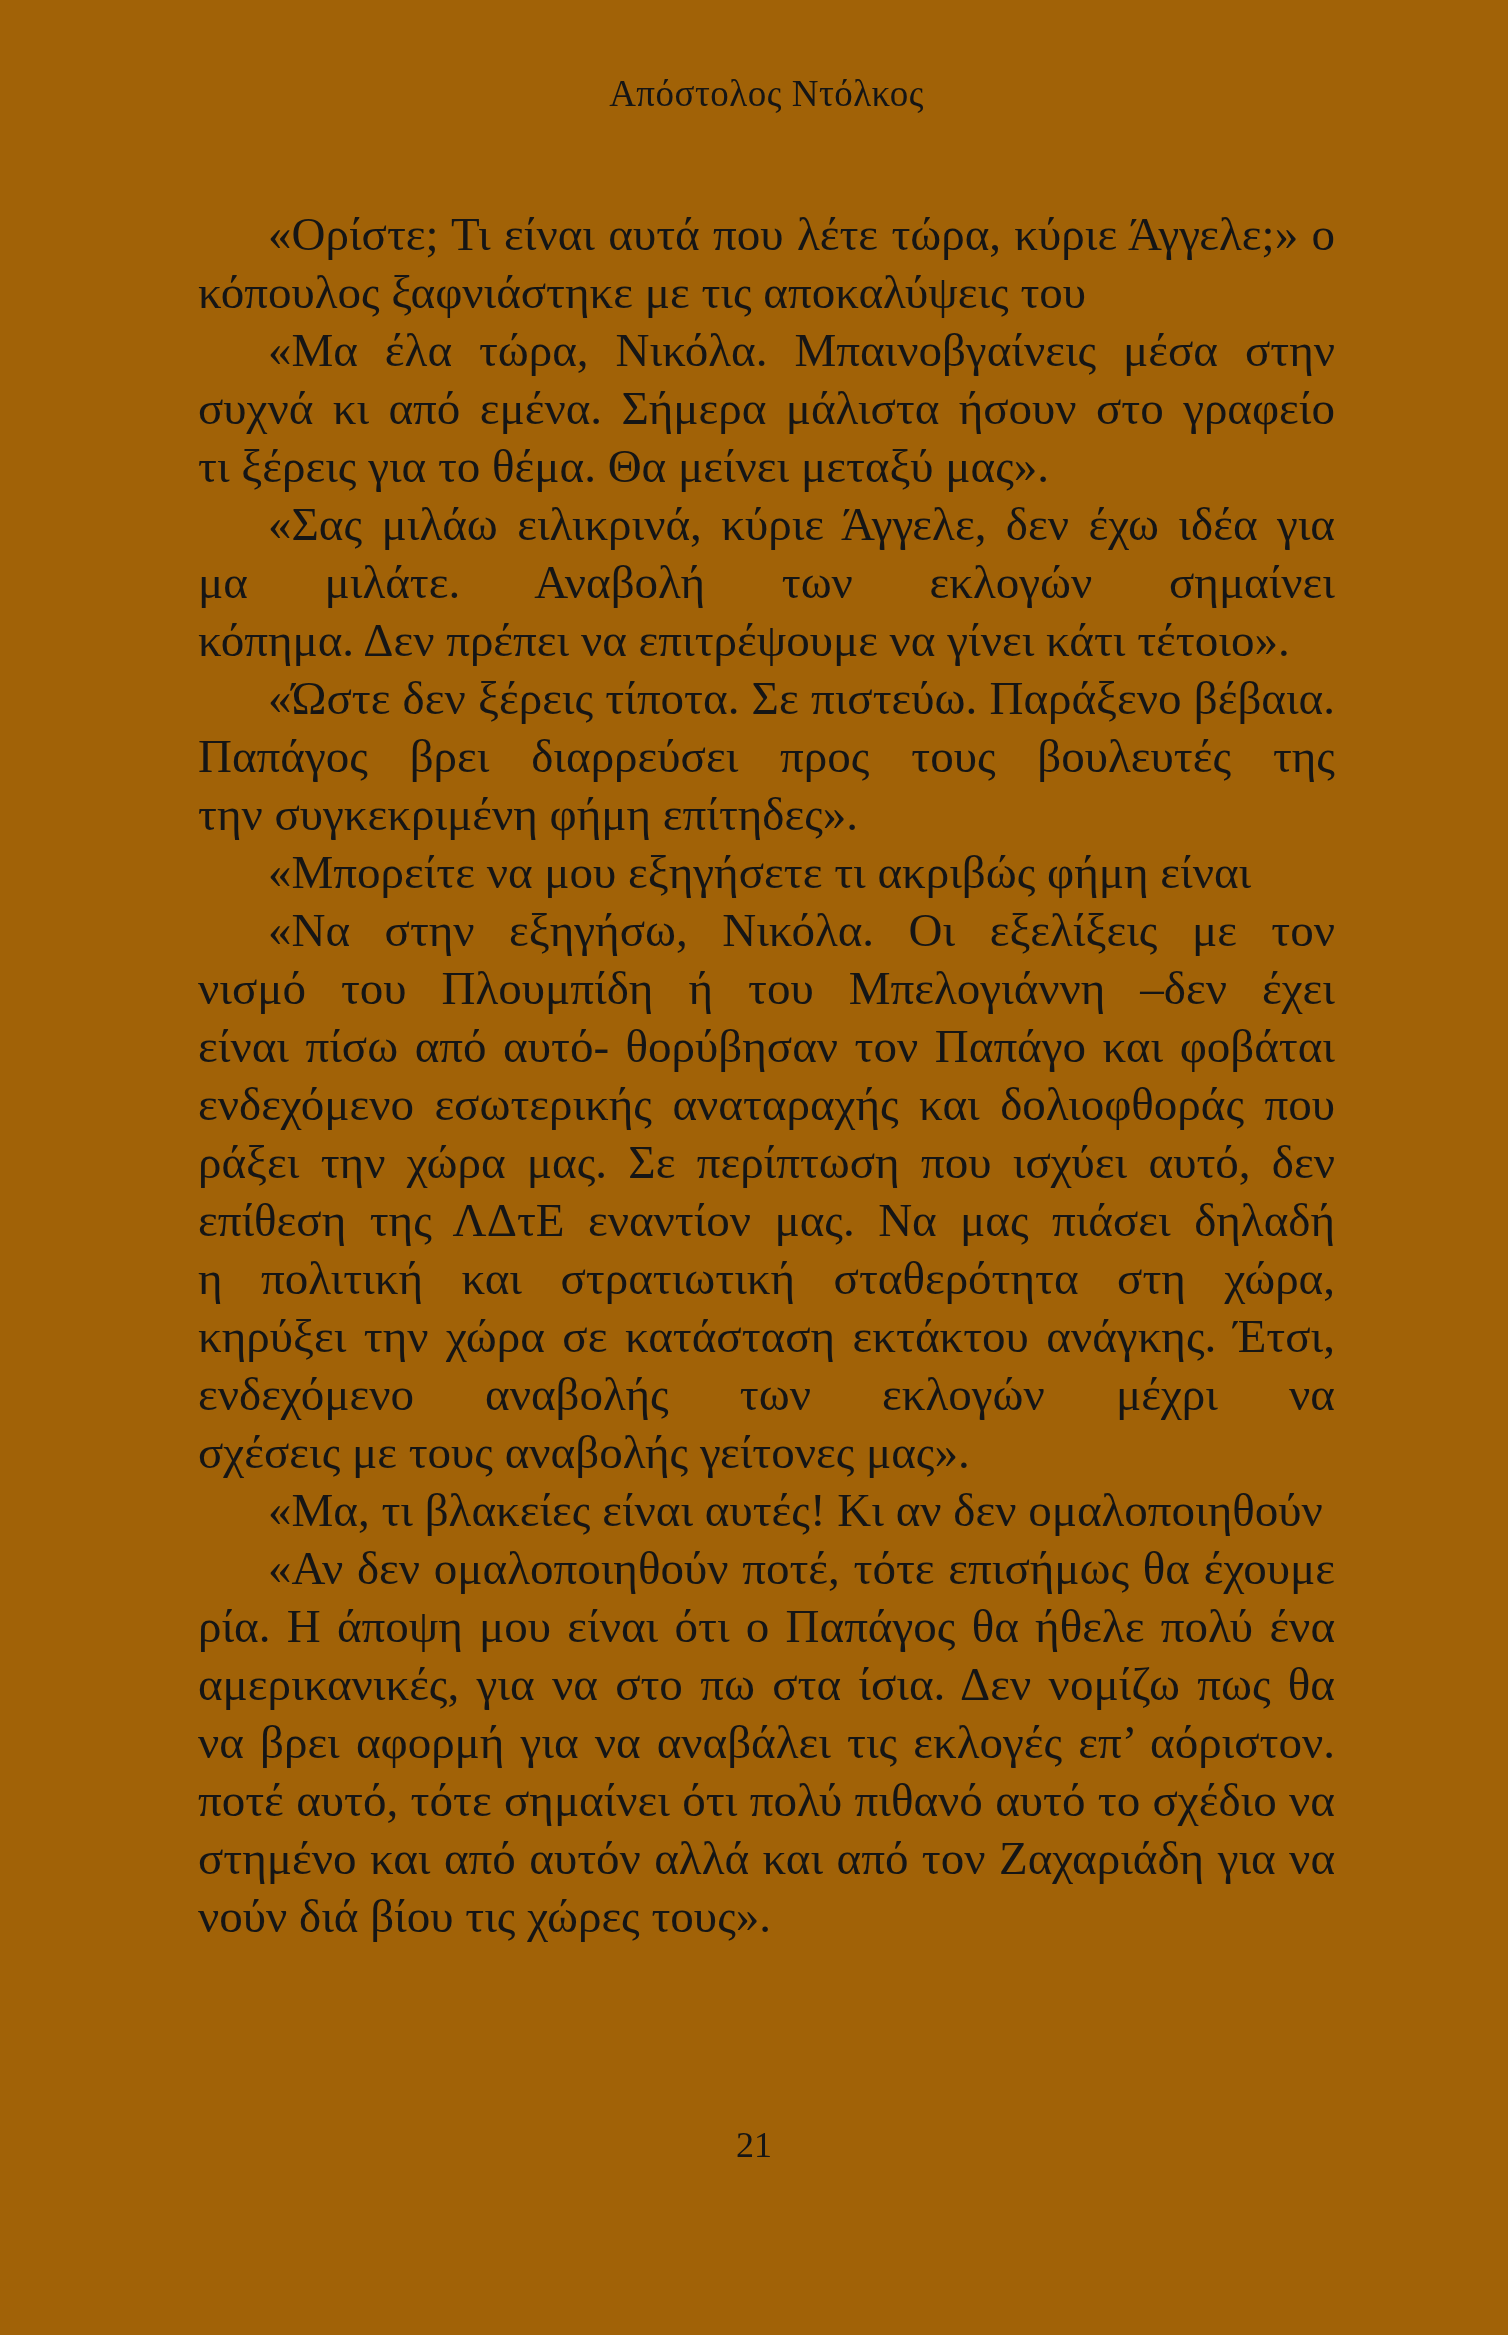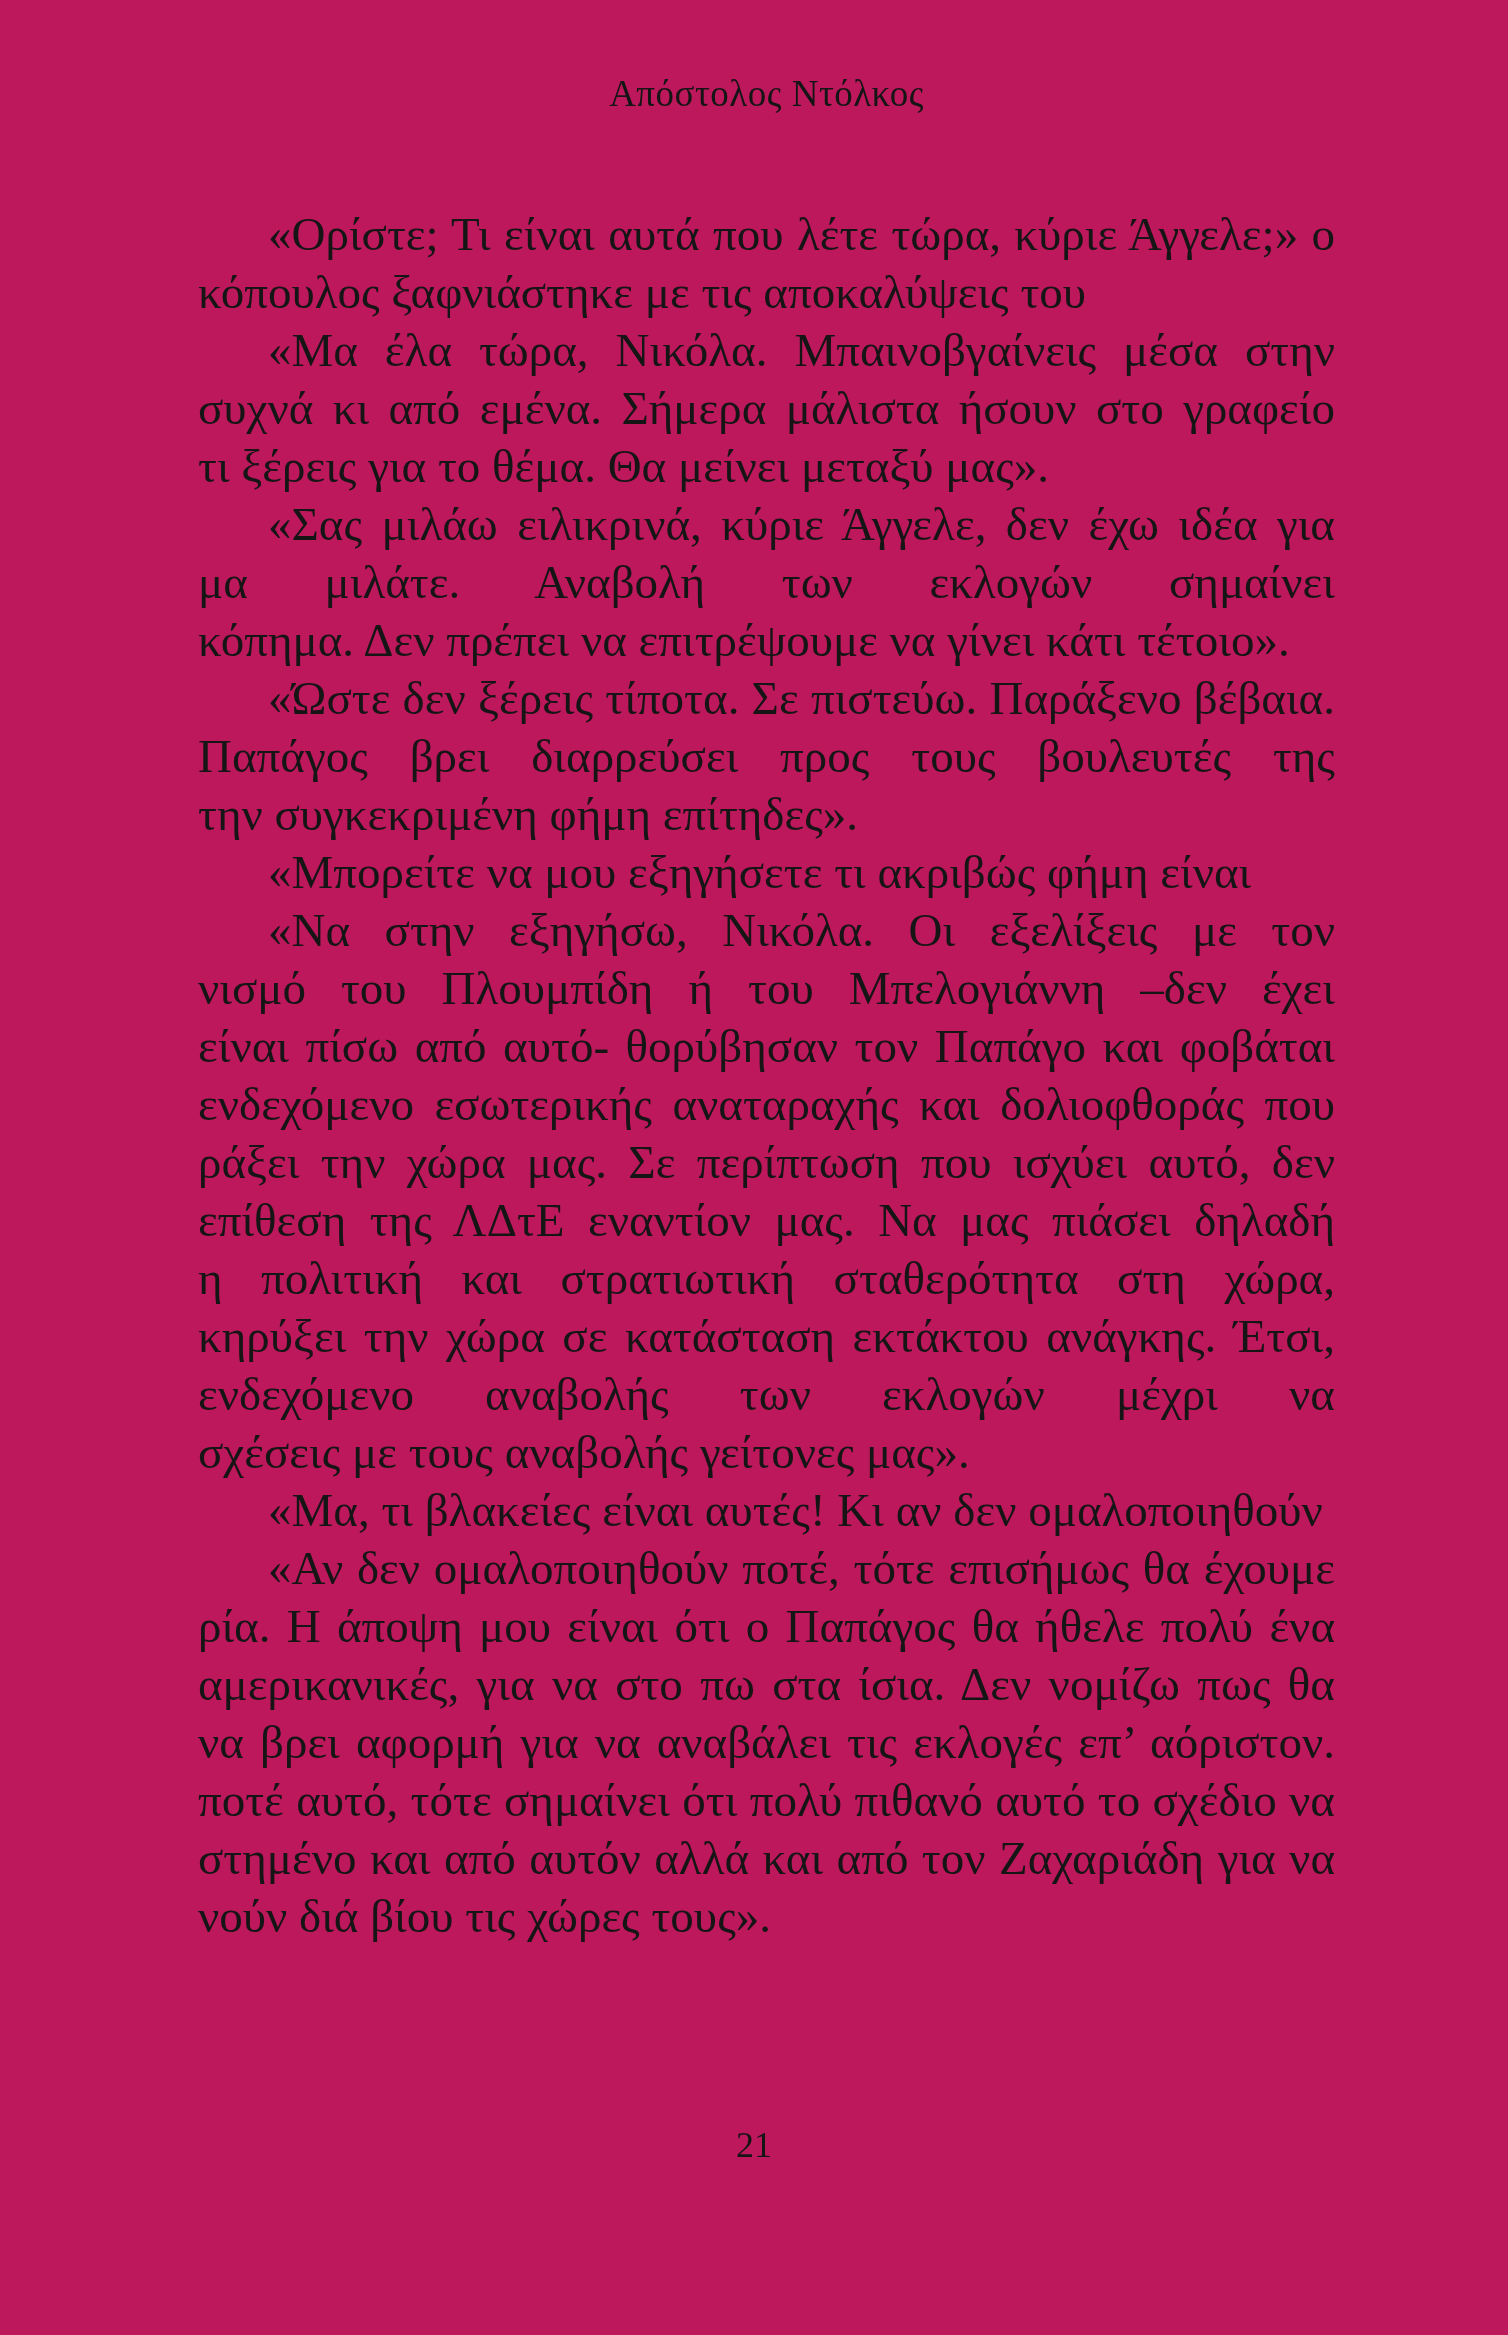--- a/index.html
+++ b/index.html
@@ -5,21 +5,21 @@
   html, body {
     margin: 0;
     padding: 0;
     background: #e8e8e8;
   }
   .page {
     position: relative;
     width: 1508px;
     height: 2335px;
     margin: 0 auto;
-    background: #be185d;
+    background: #a16207;
     color: #151515;
     font-family: "Liberation Serif", "DejaVu Serif", serif;
     overflow: hidden;
   }
   .running-header {
     position: absolute;
     top: 72px;
     left: 198px;
     width: 1137px;
     text-align: center;

